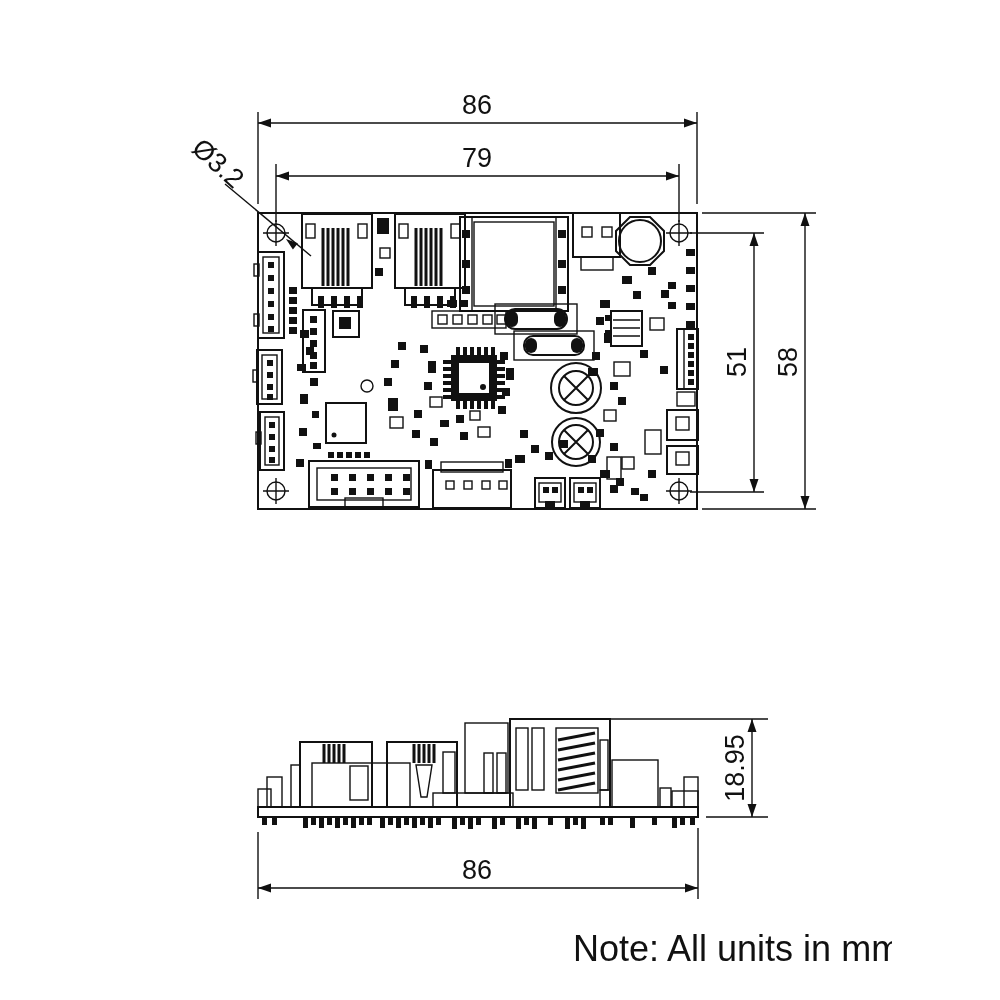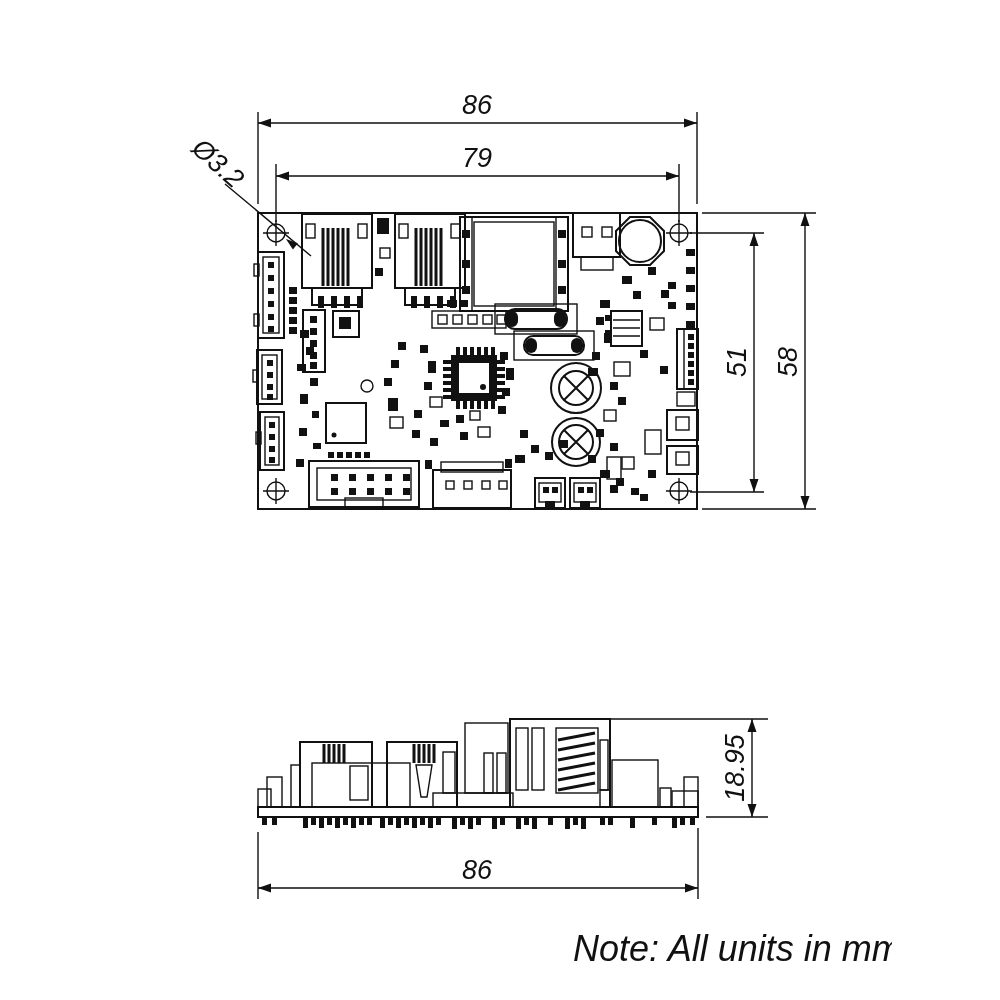--- a/index.html
+++ b/index.html
@@ -1,17 +1,17 @@
 <!DOCTYPE html>
 <html style="--ink: #111111; --paper: #ffffff;"><head>
 <meta charset="utf-8">
 <style>
   :root { --ink:#111111; --paper:#ffffff; }
   html,body{margin:0;padding:0;background:var(--paper);}
-  .canvas{position:relative;width:892px;height:1000px;background:var(--paper);overflow:hidden;font-style:italic;}
+  .canvas{position:relative;width:892px;height:1000px;background:var(--paper);overflow:hidden;}
   svg{position:absolute;left:0;top:0;}
   .s  {fill:none;stroke:var(--ink);stroke-width:2;}
   .s1 {fill:none;stroke:var(--ink);stroke-width:1.4;}
   .s3 {fill:none;stroke:var(--ink);stroke-width:3;}
   .f  {fill:var(--ink);stroke:none;}
   .d  {fill:none;stroke:var(--ink);stroke-width:1.4;}
   .t  {fill:var(--ink);font-family:"Liberation Sans",sans-serif;font-size:27px;}
   .tn {fill:var(--ink);font-family:"Liberation Sans",sans-serif;font-size:36px;}
 </style>
 </head>

